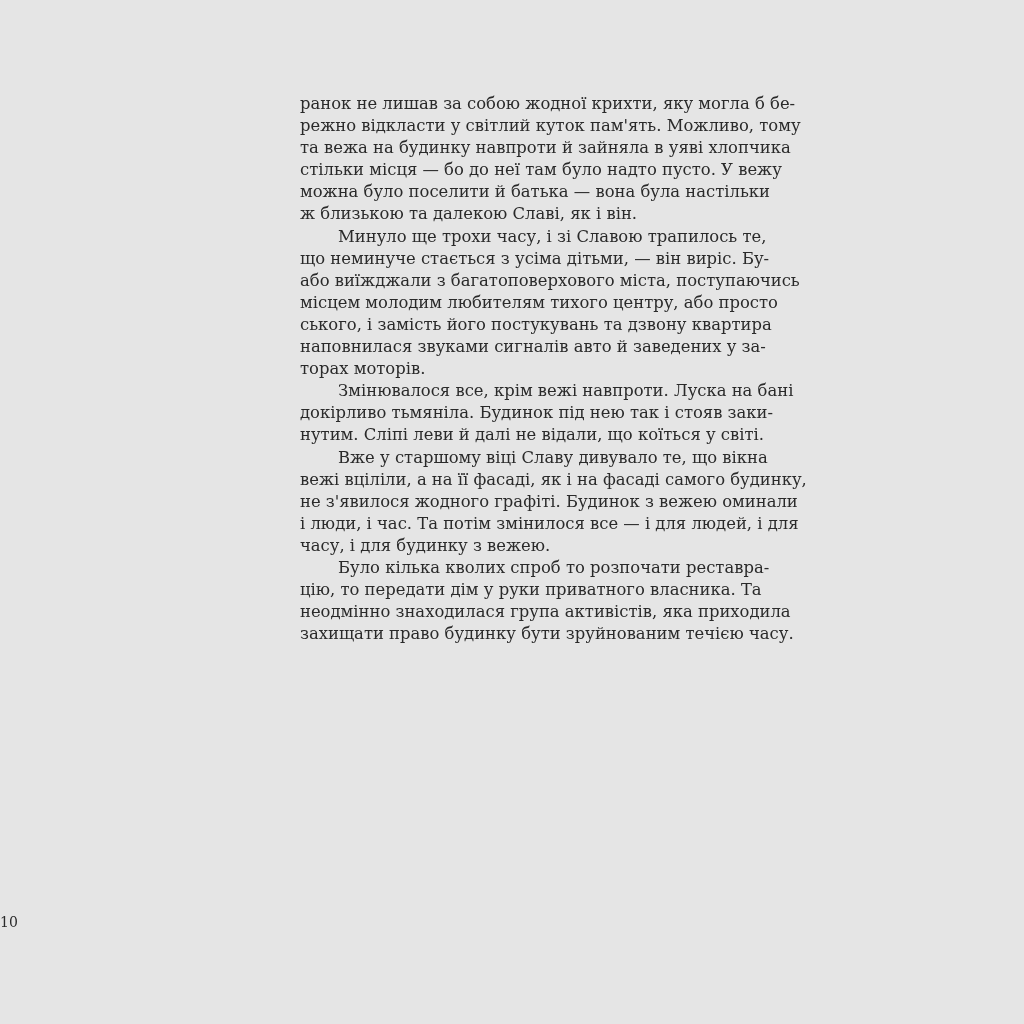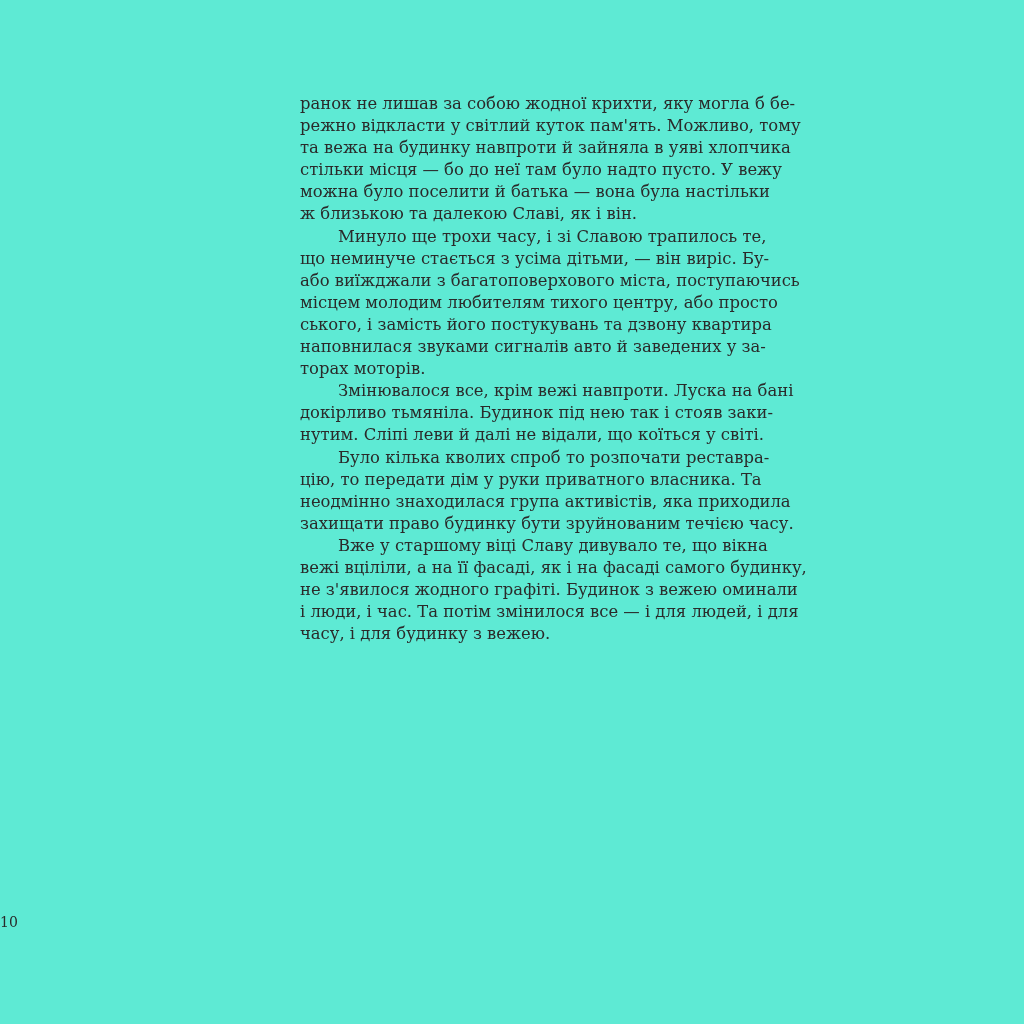--- a/index.html
+++ b/index.html
@@ -10,21 +10,21 @@
   body {
     width: 1024px;
     height: 1024px;
     position: relative;
     overflow: hidden;
   }
   .page {
     position: absolute;
     left: 0; top: 0;
     width: 1024px; height: 1024px;
-    background: #5eead4;
+    background: #e5e5e5;
   }
   .text-column {
     position: absolute;
     left: 300px;
     top: 93px;
     width: 459px;
     font-family: "DejaVu Serif", "Liberation Serif", serif;
     font-size: 16.4px;
     line-height: 22.1px;
     color: #2a2a2a;
@@ -78,31 +78,31 @@
       <span class="line last">торах моторів.</span>
     </div>
 
     <div>
       <span class="line indent">Змінювалося все, крім вежі навпроти. Луска на бані</span>
       <span class="line">докірливо тьмяніла. Будинок під нею так і стояв заки-</span>
       <span class="line last">нутим. Сліпі леви й далі не відали, що коїться у світі.</span>
     </div>
 
     <div>
-      <span class="line indent">Було кілька кволих спроб то розпочати реставра-</span>
-      <span class="line">цію, то передати дім у руки приватного власника. Та</span>
-      <span class="line">неодмінно знаходилася група активістів, яка приходила</span>
-      <span class="line last">захищати право будинку бути зруйнованим течією часу.</span>
-    </div>
-
-    <div>
       <span class="line indent">Вже у старшому віці Славу дивувало те, що вікна</span>
       <span class="line">вежі вціліли, а на її фасаді, як і на фасаді самого будинку,</span>
       <span class="line">не з'явилося жодного графіті. Будинок з вежею оминали</span>
       <span class="line">і люди, і час. Та потім змінилося все — і для людей, і для</span>
       <span class="line last">часу, і для будинку з вежею.</span>
+    </div>
+
+    <div>
+      <span class="line indent">Було кілька кволих спроб то розпочати реставра-</span>
+      <span class="line">цію, то передати дім у руки приватного власника. Та</span>
+      <span class="line">неодмінно знаходилася група активістів, яка приходила</span>
+      <span class="line last">захищати право будинку бути зруйнованим течією часу.</span>
     </div>
 
 
   </div>
 
   <div class="page-number">10</div>
 </div>
 
 </body></html>

